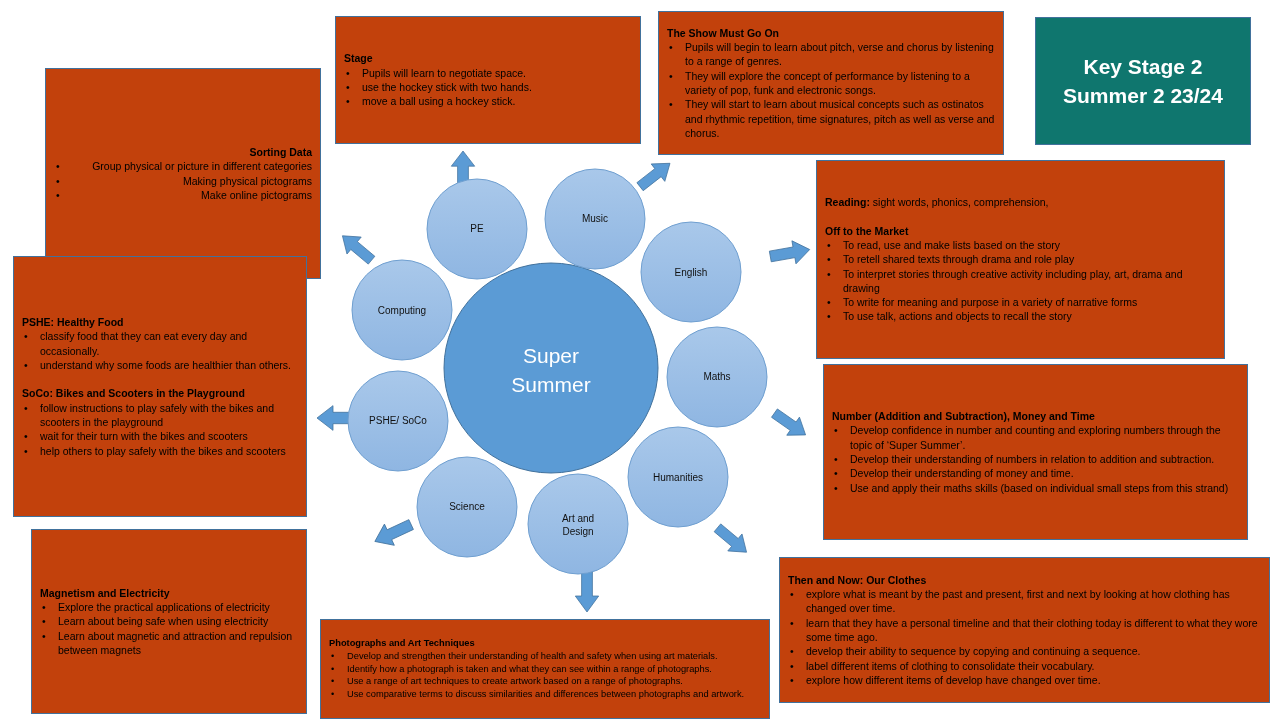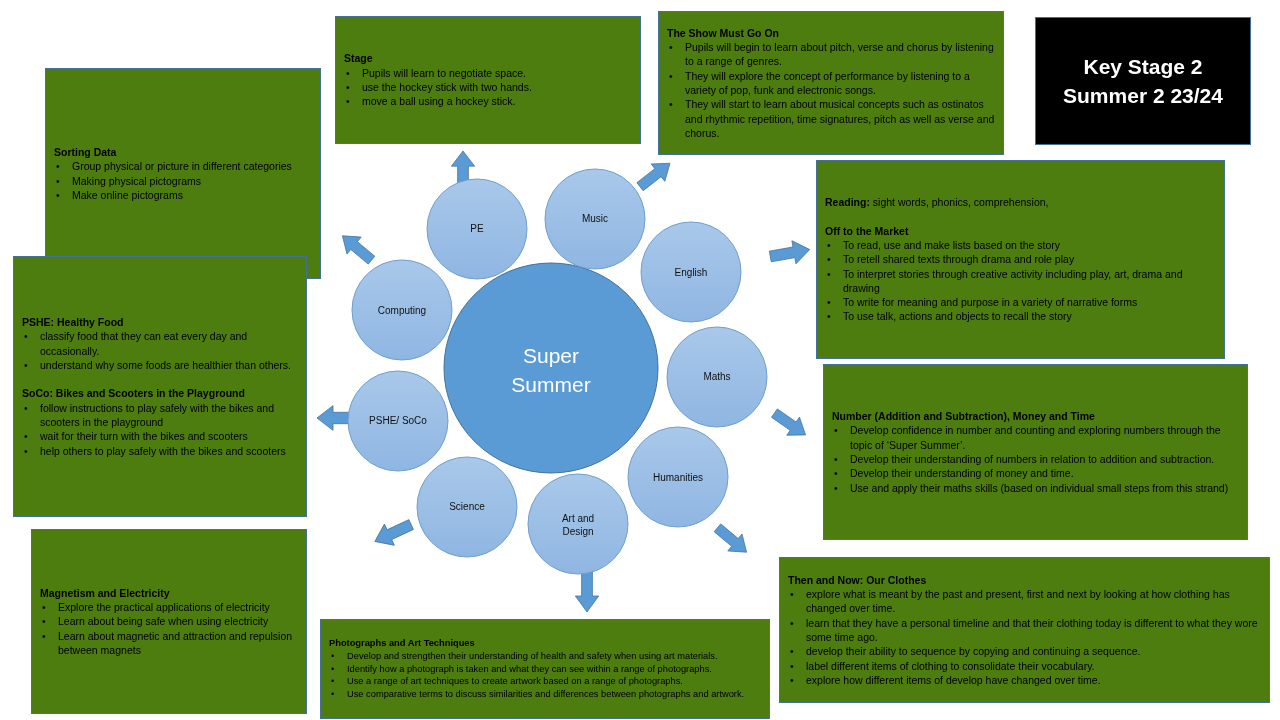--- a/index.html
+++ b/index.html
@@ -1,27 +1,27 @@
 <!DOCTYPE html>
 <html><head>
 <meta charset="utf-8">
 <style>
   html, body { margin: 0; padding: 0; background: #ffffff; }
   body { width: 1280px; height: 720px; position: relative; overflow: hidden;
          font-family: "Liberation Sans", "DejaVu Sans", sans-serif; color: #000; }
-  .box { position: absolute; border: 1px solid #41719c; background: #4d7c0f; box-sizing: border-box;
+  .box { position: absolute; border: 1px solid #41719c; background: #c2410c; box-sizing: border-box;
          font-size: 10.5px; line-height: 14.3px; padding: 0 8px; display: flex; flex-direction: column; justify-content: center; }
   .box.small { font-size: 9.3px; line-height: 12.8px; margin-top: 6px; }
   .box h4 { margin: 0; font-weight: bold; font-size: inherit; line-height: inherit; }
   .box ul { margin: 0; padding: 0; list-style: none; }
   .box li { position: relative; padding-left: 18px; }
   .box li::before { content: "•"; position: absolute; left: 2px; top: 0; }
   .box .gap { height: 14px; }
   .title-box { position: absolute; left: 1035px; top: 17px; width: 216px; height: 128px;
-               background: #000000; border: 1px solid #41719c; box-sizing: border-box;
+               background: #0f766e; border: 1px solid #41719c; box-sizing: border-box;
                color: #fff; font-weight: bold; font-size: 21px; line-height: 29px;
                display: flex; flex-direction: column; align-items: center; justify-content: center; text-align: center; }
   svg.diagram { position: absolute; left: 0; top: 0; }
   .circle-label { font-family: "Liberation Sans", "DejaVu Sans", sans-serif; font-size: 10px; fill: #111; }
   .center-label { font-family: "Liberation Sans", "DejaVu Sans", sans-serif; font-size: 21px; fill: #ffffff; }
 </style>
 </head>
 <body>
 
 <svg class="diagram" width="1280" height="720">
@@ -72,21 +72,21 @@
   <text class="circle-label" x="467" y="510" text-anchor="middle">Science</text>
   <text class="circle-label" x="398" y="424" text-anchor="middle">PSHE/ SoCo</text>
   <text class="circle-label" x="402" y="314" text-anchor="middle">Computing</text>
 </svg>
 
 <div class="title-box">
   <div>Key Stage 2</div>
   <div>Summer 2 23/24</div>
 </div>
 
-<div class="box" style="left:45px; top:68px; width:276px; height:211px;">
+<div class="box" style="left:45px; top:68px; width:276px; height:211px;text-align:right;">
   <h4>Sorting Data</h4>
   <ul>
     <li>Group physical or picture in different categories</li>
     <li>Making physical pictograms</li>
     <li>Make online pictograms</li>
   </ul>
 </div>
 
 <div class="box" style="left:335px; top:16px; width:306px; height:128px;">
   <h4>Stage</h4>

